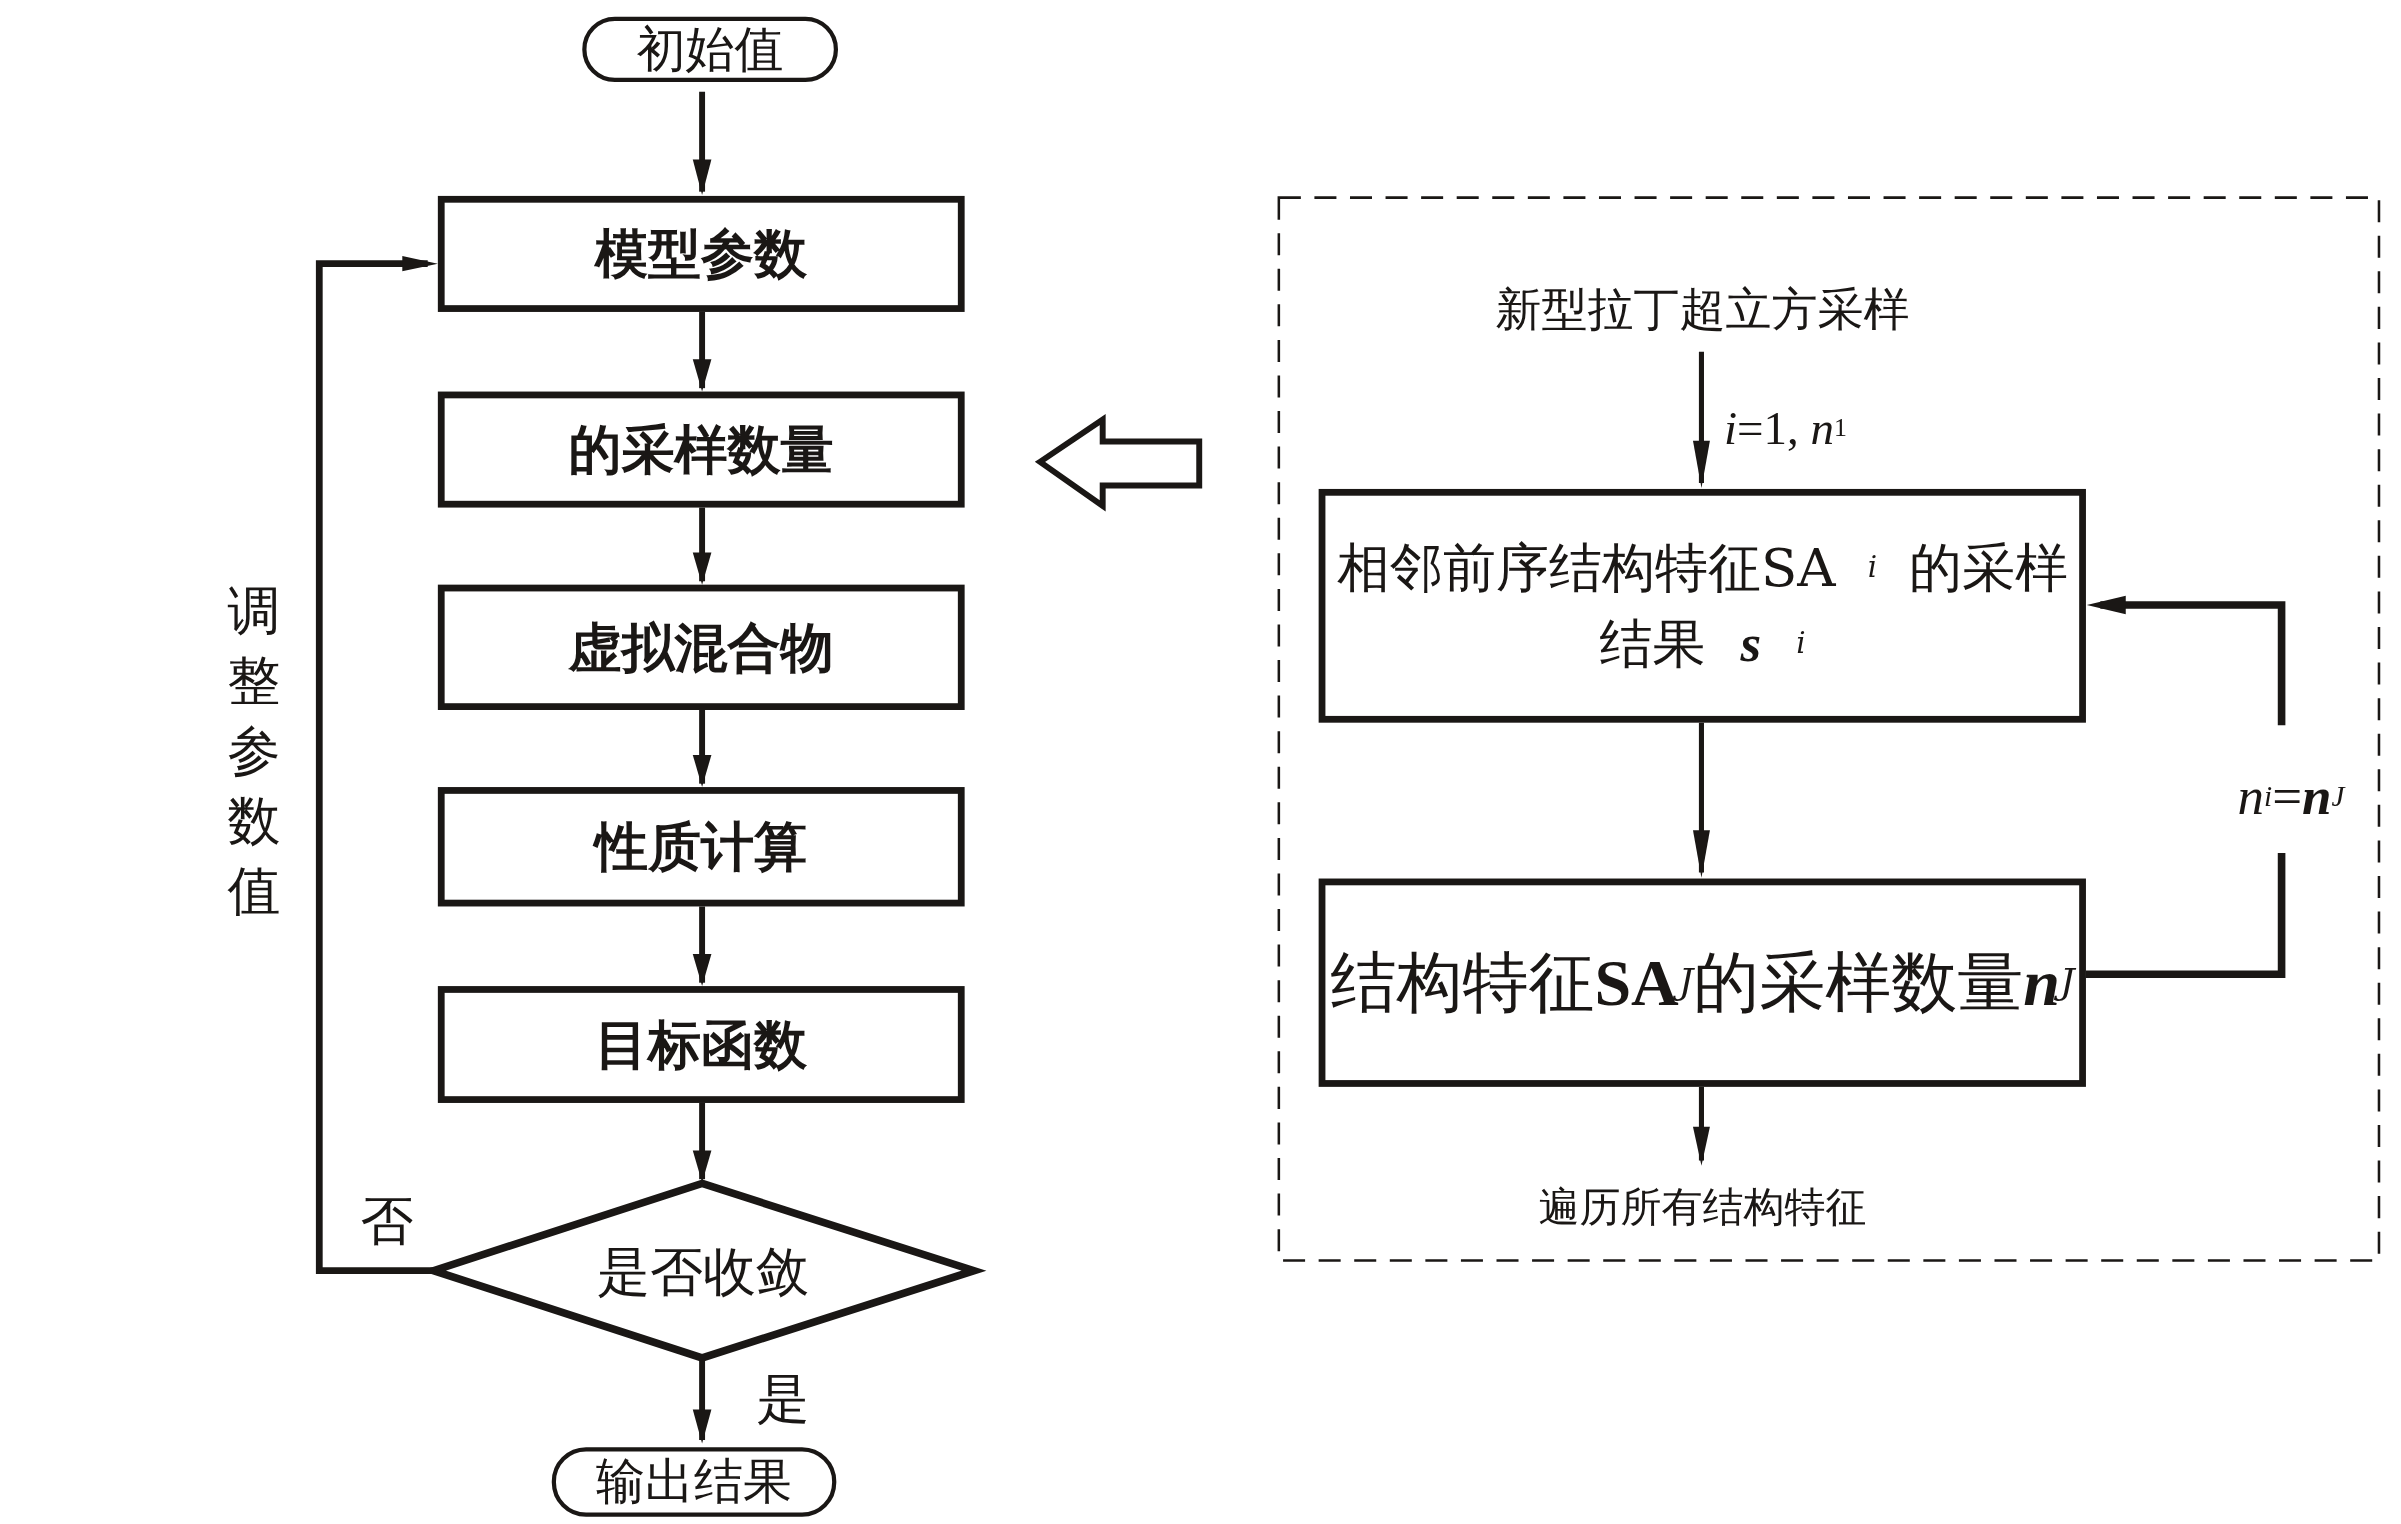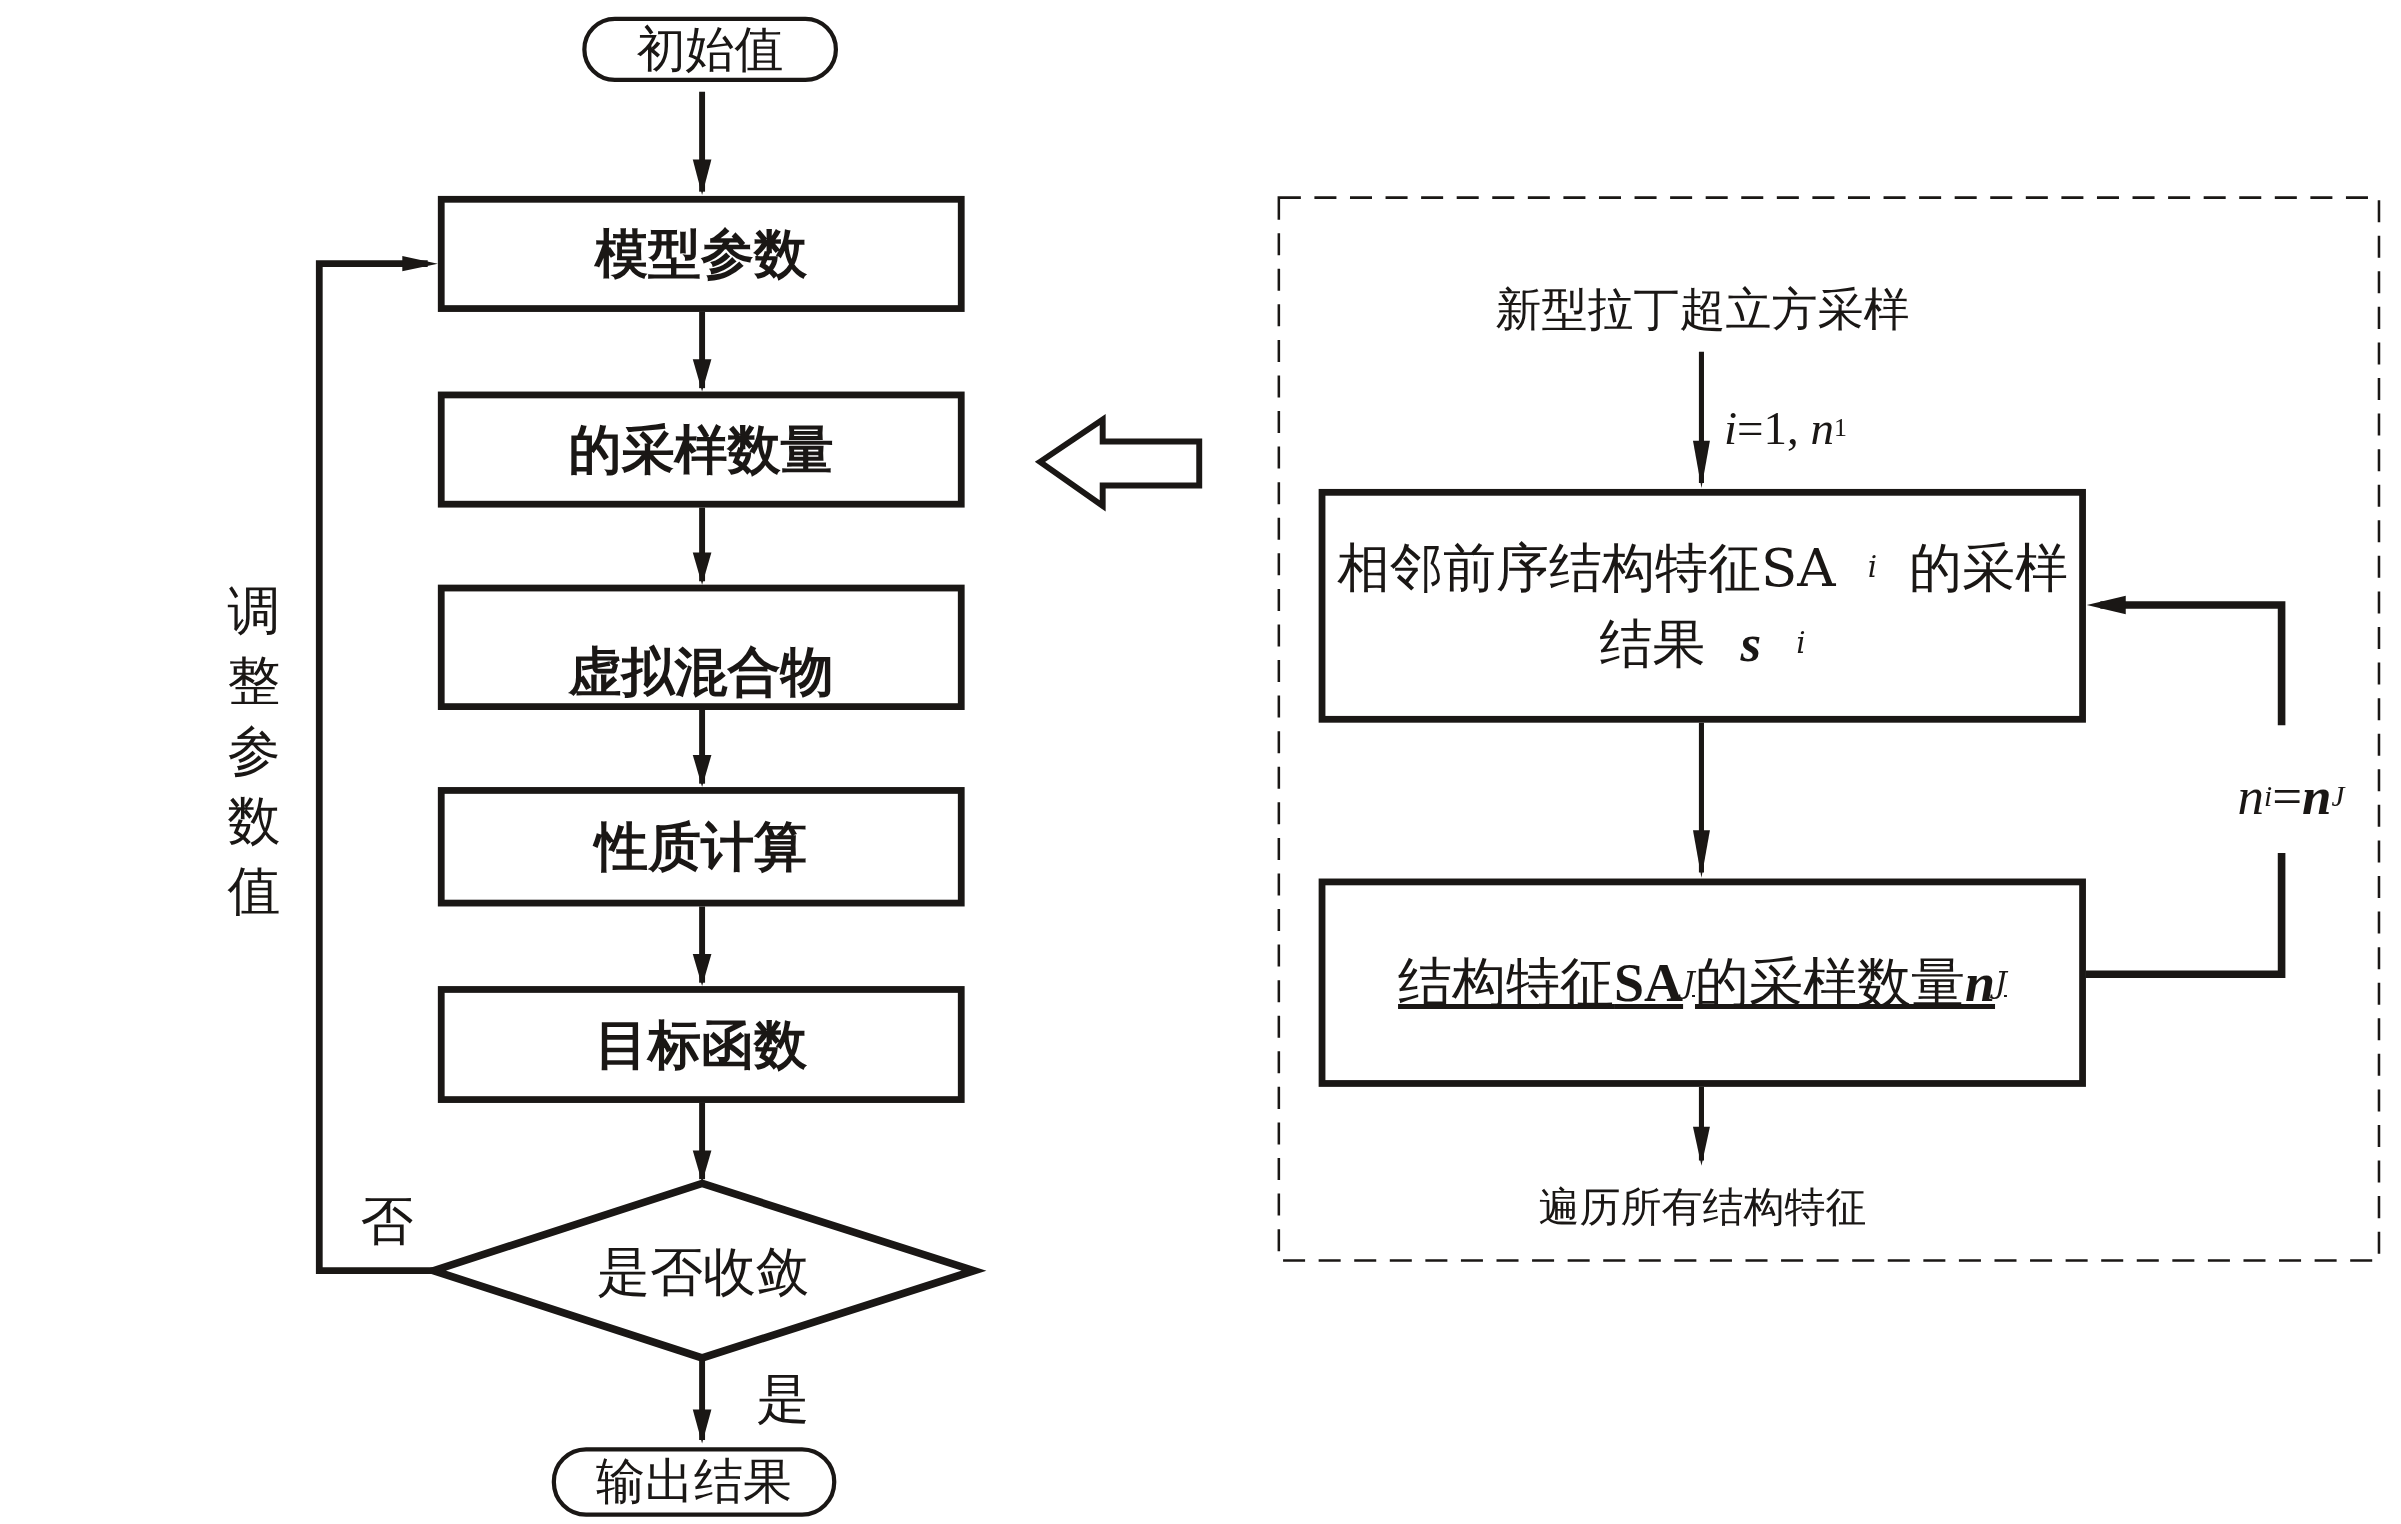--- a/index.html
+++ b/index.html
@@ -98,21 +98,21 @@
   <g>
     <line x1="2009" y1="1283" x2="2009" y2="1370" stroke="#1a1715" stroke-width="6"></line>
     <path d="M1999,1330 L2009,1376 L2019,1330 Z" fill="#1a1715"></path>
   </g>
 </svg>
 
 <div class="txt" style="left:584px; top:18.6px; width:252px; height:61px; font-size:49px;">初始值</div>
 
 <div class="txt bold" style="left:441px; top:199px; width:520px; height:109px;">模型参数</div>
 <div class="txt bold" style="left:441px; top:395px; width:520px; height:109px;">的采样数量</div>
-<div class="txt bold" style="left:441px; top:612px; width:520px; height:119px;">虚拟混合物</div>
+<div class="txt bold" style="left:441px; top:588px; width:520px; height:119px;">虚拟混合物</div>
 <div class="txt bold" style="left:441px; top:790px; width:520px; height:113px;">性质计算</div>
 <div class="txt bold" style="left:441px; top:989px; width:520px; height:110px;">目标函数</div>
 
 <div class="txt" style="left:508px; top:1237px; width:390px; height:68px;">是否收敛</div>
 
 <div class="txt" style="left:349px; top:1186px; width:76px; height:68px;">否</div>
 <div class="txt" style="left:745px; top:1364px; width:76px; height:68px;">是</div>
 
 <div class="txt" style="left:554px; top:1449px; width:280px; height:65px; font-size:49px;">输出结果</div>
 
@@ -137,21 +137,21 @@
   <span>相邻前序结构特征SA</span>
     <sub>i</sub>
     <span>的采样</span>
 </div>
 <div class="txt" style="left:1322px; top:601px; width:761px; height:85px; font-size:53px;gap:35px;">
   <span>结果</span>
     <span class="it bold">s</span>
     <sub>i</sub>
 </div>
 
-<div class="txt" style="left:1322px; top:940px; width:761px; height:85px; font-size:54px;text-decoration:underline;">
+<div class="txt" style="left:1322px; top:940px; width:761px; height:85px; font-size:66px;">
   <span>结构特征</span>
     <span class="bold math">SA</span>
     <sub>J</sub>
     <span>的采样数量</span>
     <span class="it bold">n</span>
     <sub>J</sub>
 </div>
 
 <div class="txt math" style="left:2219px; top:754px; width:144px; height:85px; font-size:53px;">
   <span class="it">n</span>

